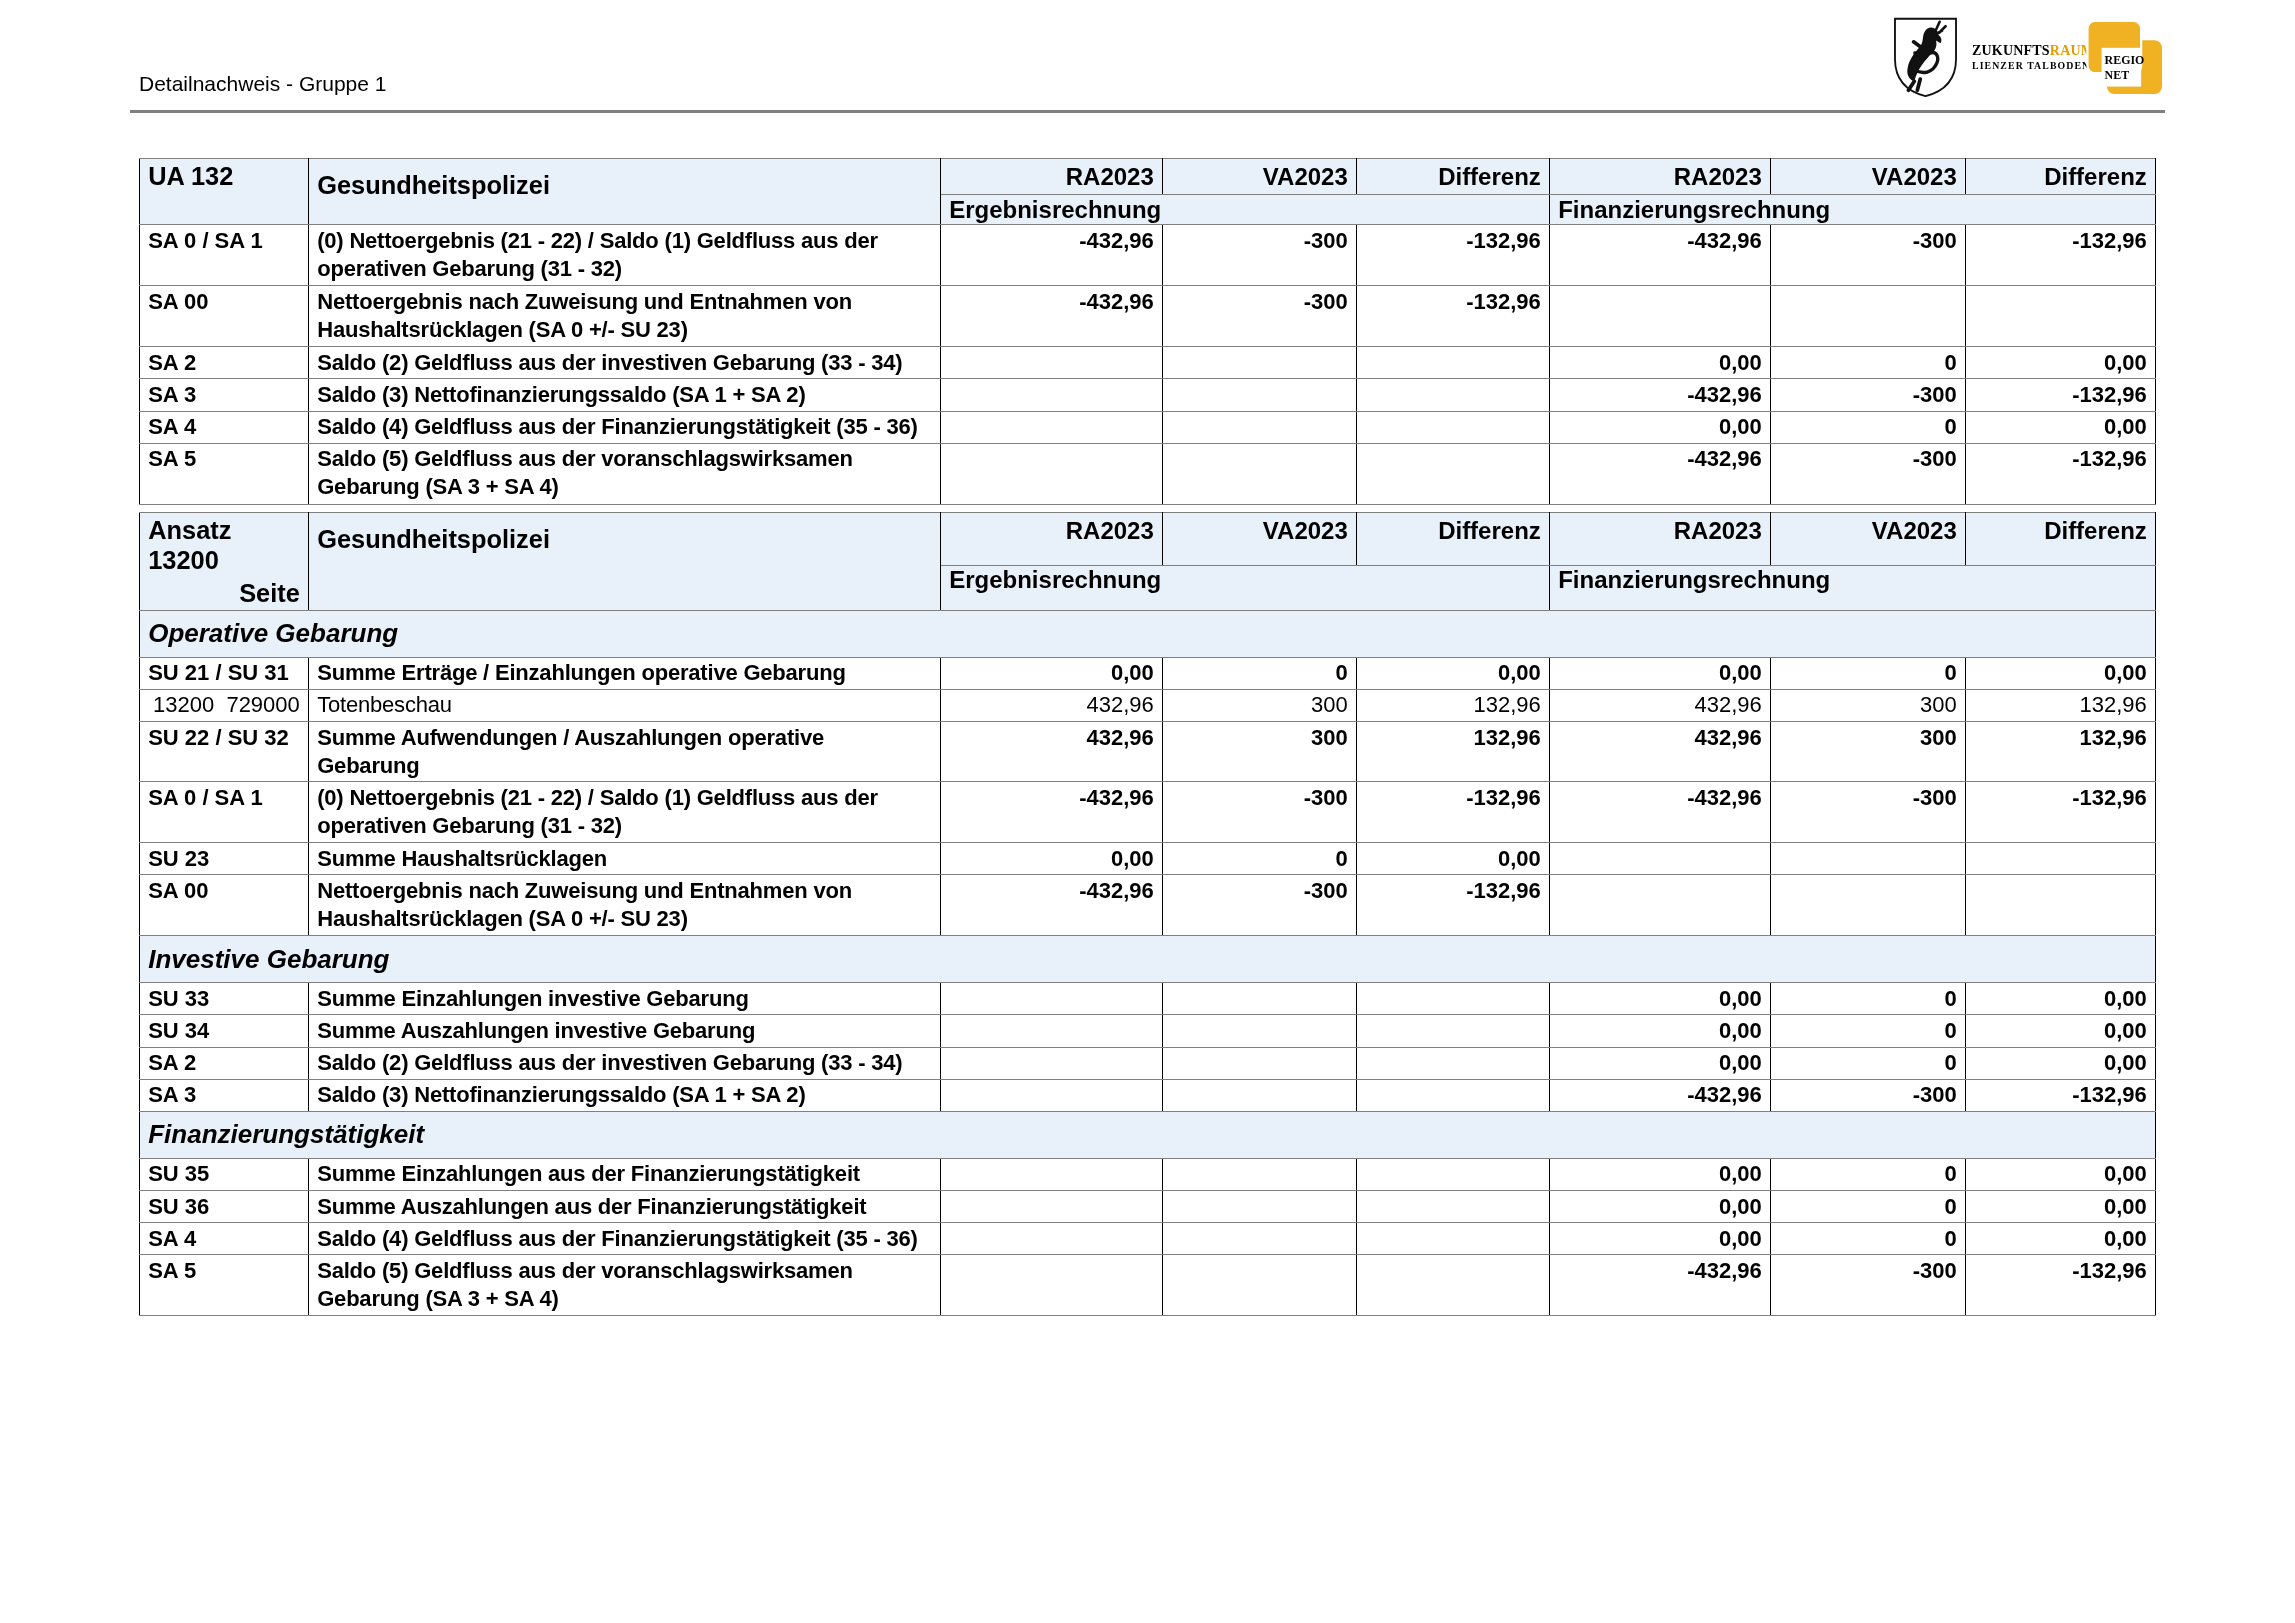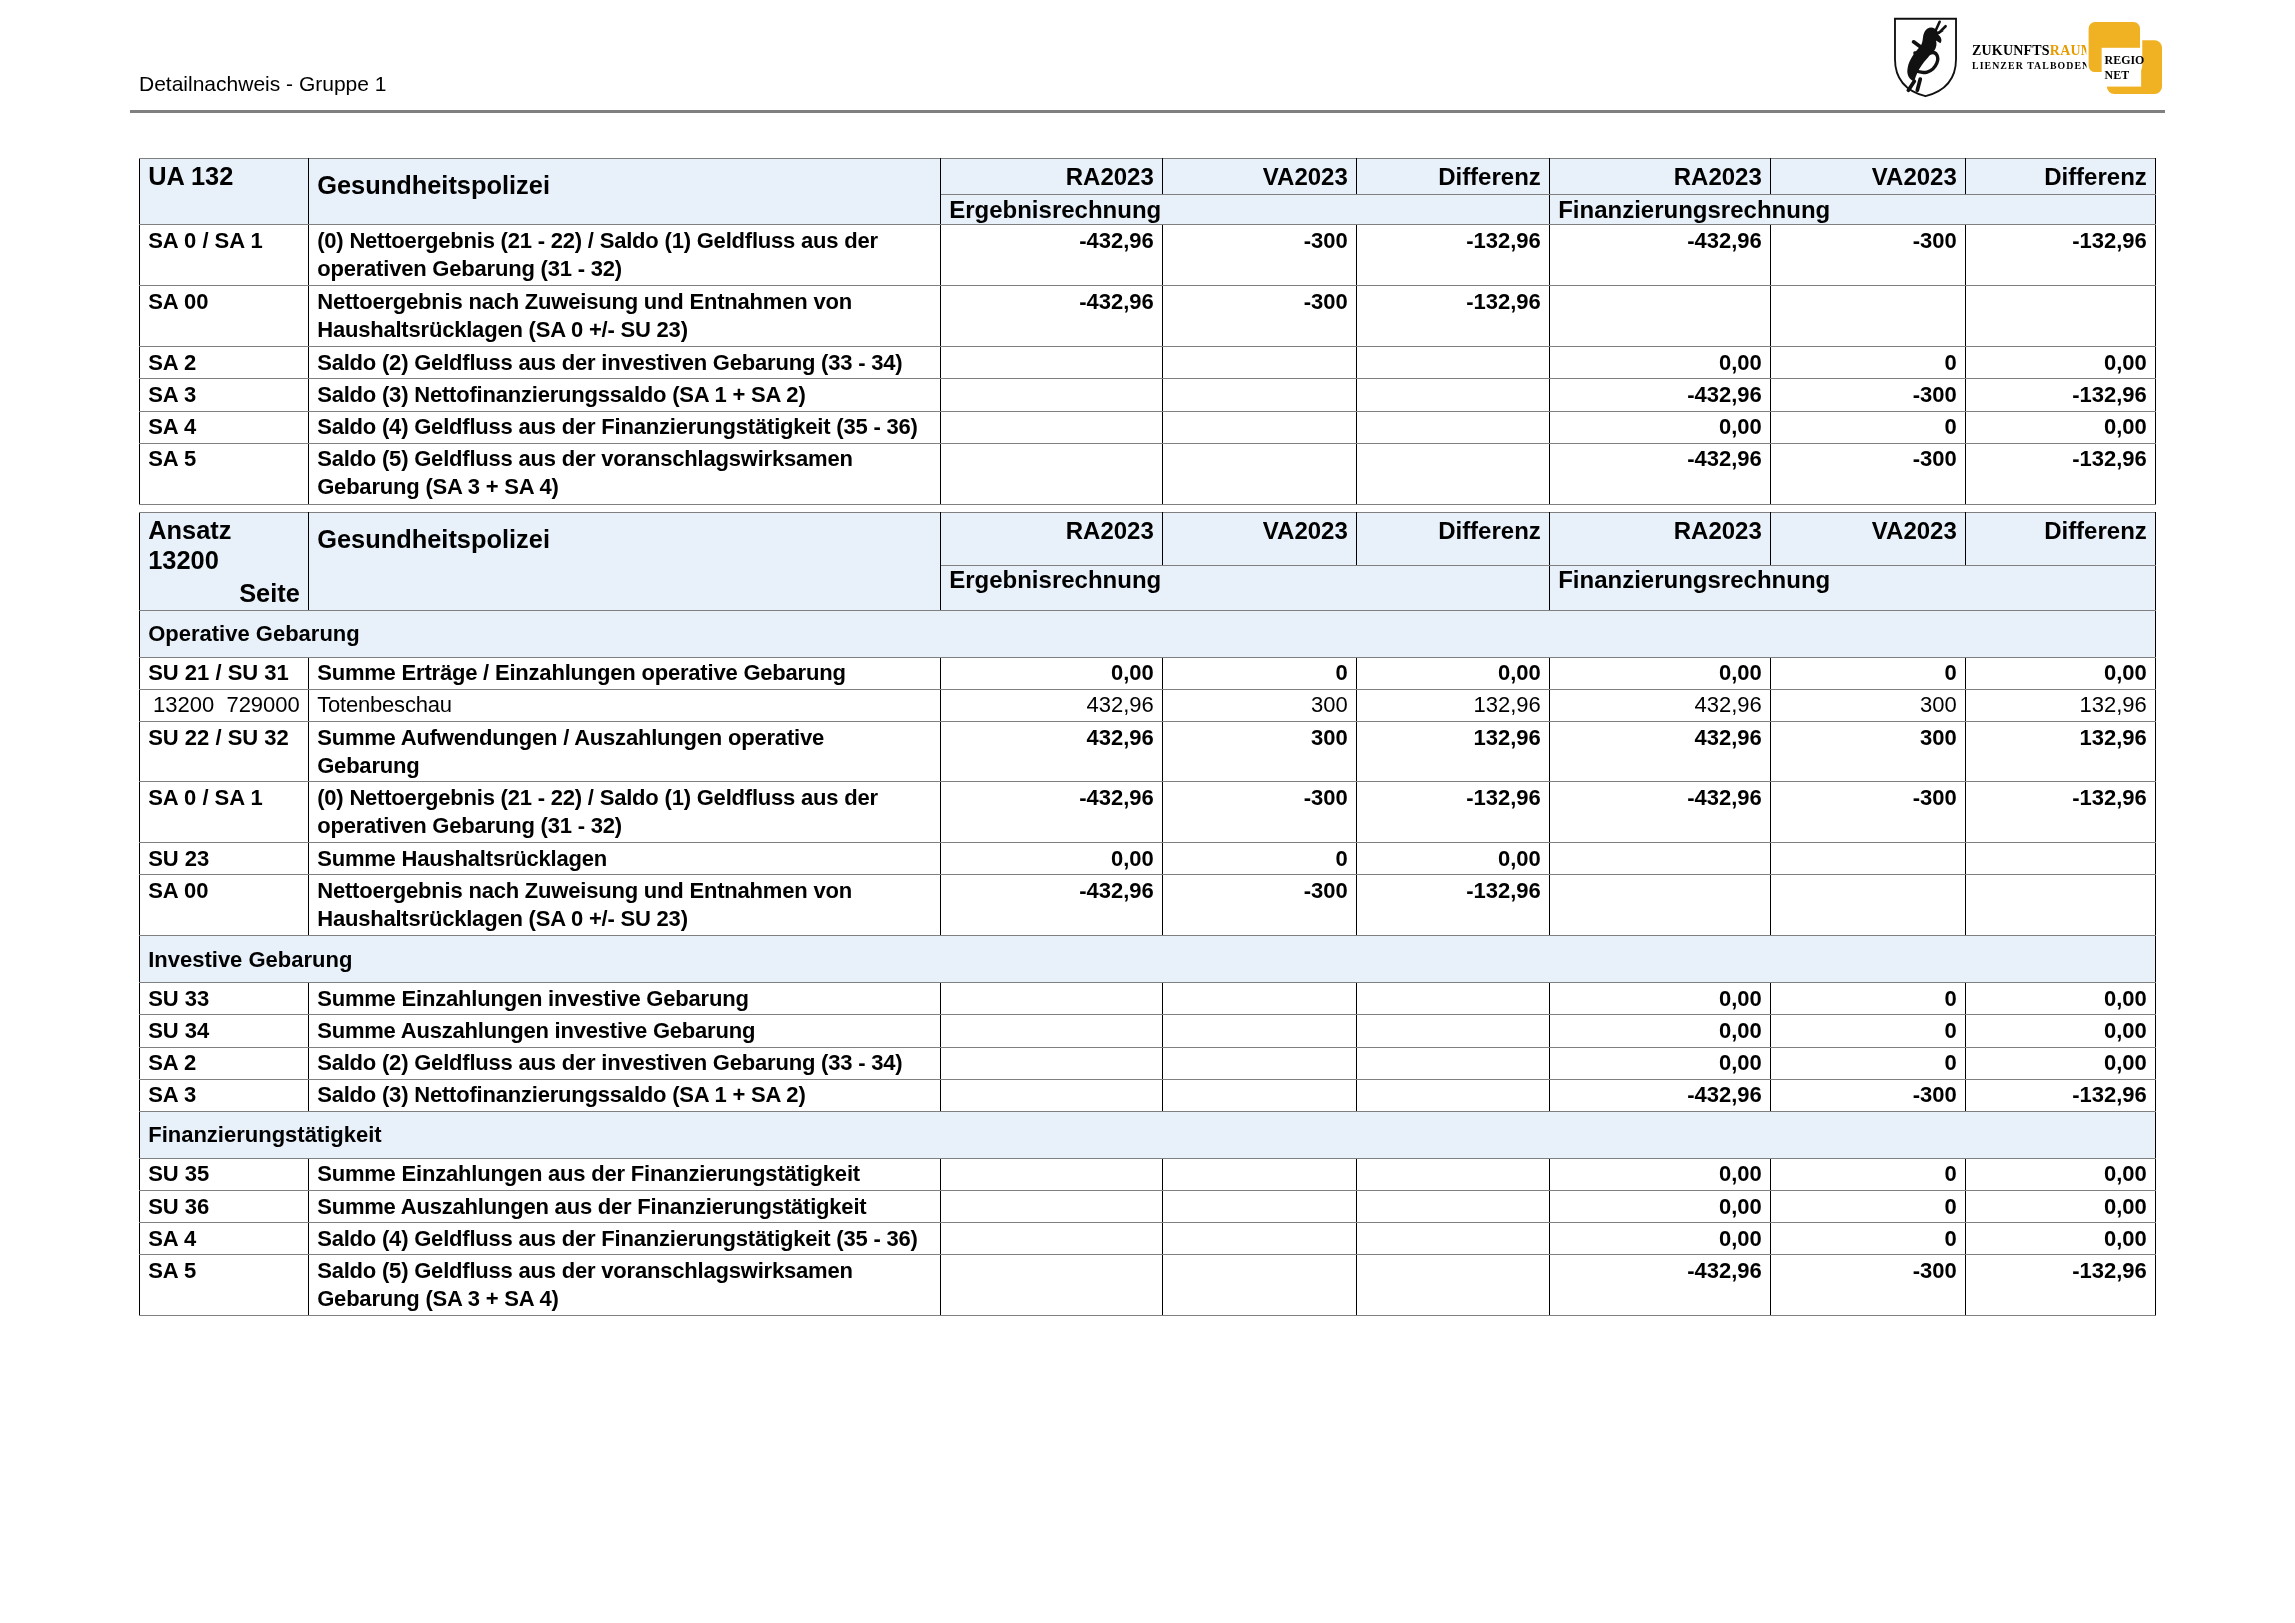--- a/index.html
+++ b/index.html
@@ -48,22 +48,22 @@
   th.numh{font-size:24px;text-align:right;line-height:29.5px;padding-top:3.3px;}
   th.grouph{font-size:24px;text-align:left;line-height:26px;}
   .konto-line{text-align:right;margin-top:3.3px;}
   td.code{font-weight:bold;font-size:22px;line-height:28px;margin-top:48px;}
   td.desc{font-weight:bold;font-size:22px;line-height:28px;letter-spacing:-0.2px;}
   td.num{font-weight:bold;font-size:22px;line-height:28px;text-align:right;}
   tr.normal td{font-weight:normal;}
   td.code2{padding-left:13px;}
   td.code2 .cwrap{display:flex;justify-content:space-between;}
   td.section{
-    background:var(--header-blue);font-weight:bold;font-size:22px;
-    line-height:29.5px;padding:8.2px 8.2px;
+    background:var(--header-blue);font-weight:bold;font-size:26px;
+    line-height:29.5px;padding:8.2px 8.2px;font-style:italic;
   }
   .footer{position:absolute;left:0;right:0;top:1628px;text-align:center;font-size:21px;}
 </style>
 </head>
 <body>
 
 <div class="page">
 
   <div class="hdr-left">Detailnachweis - Gruppe 1</div>
 

